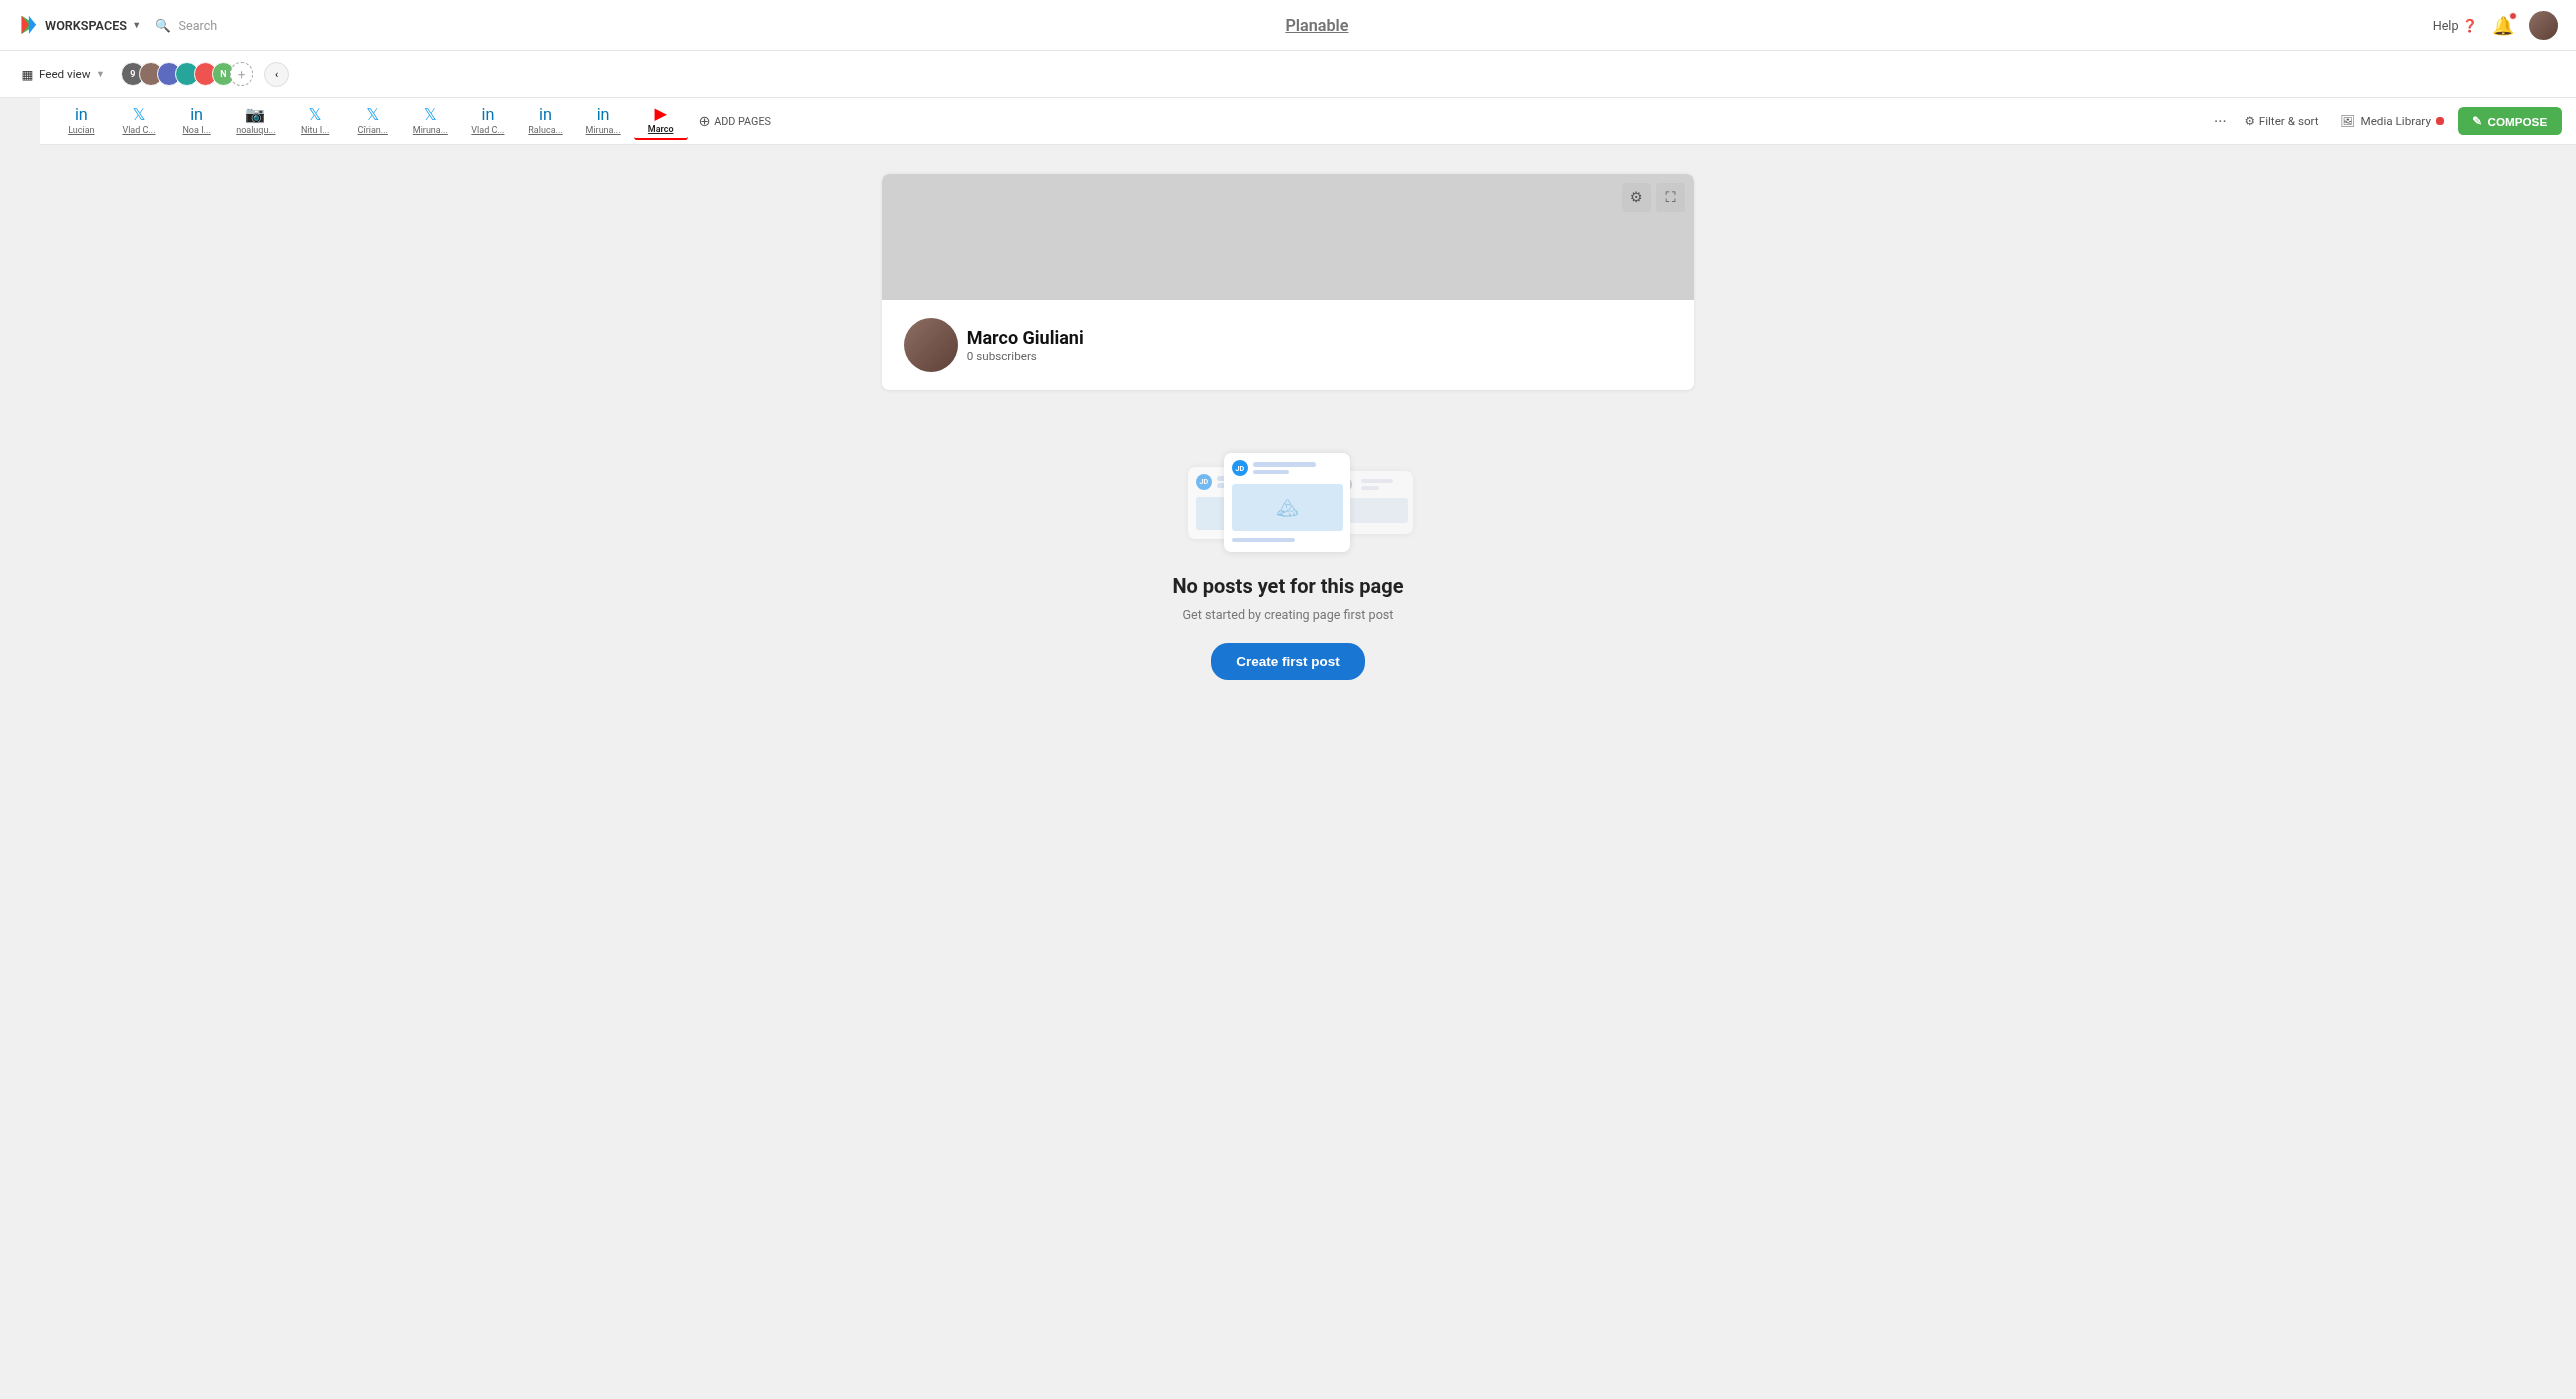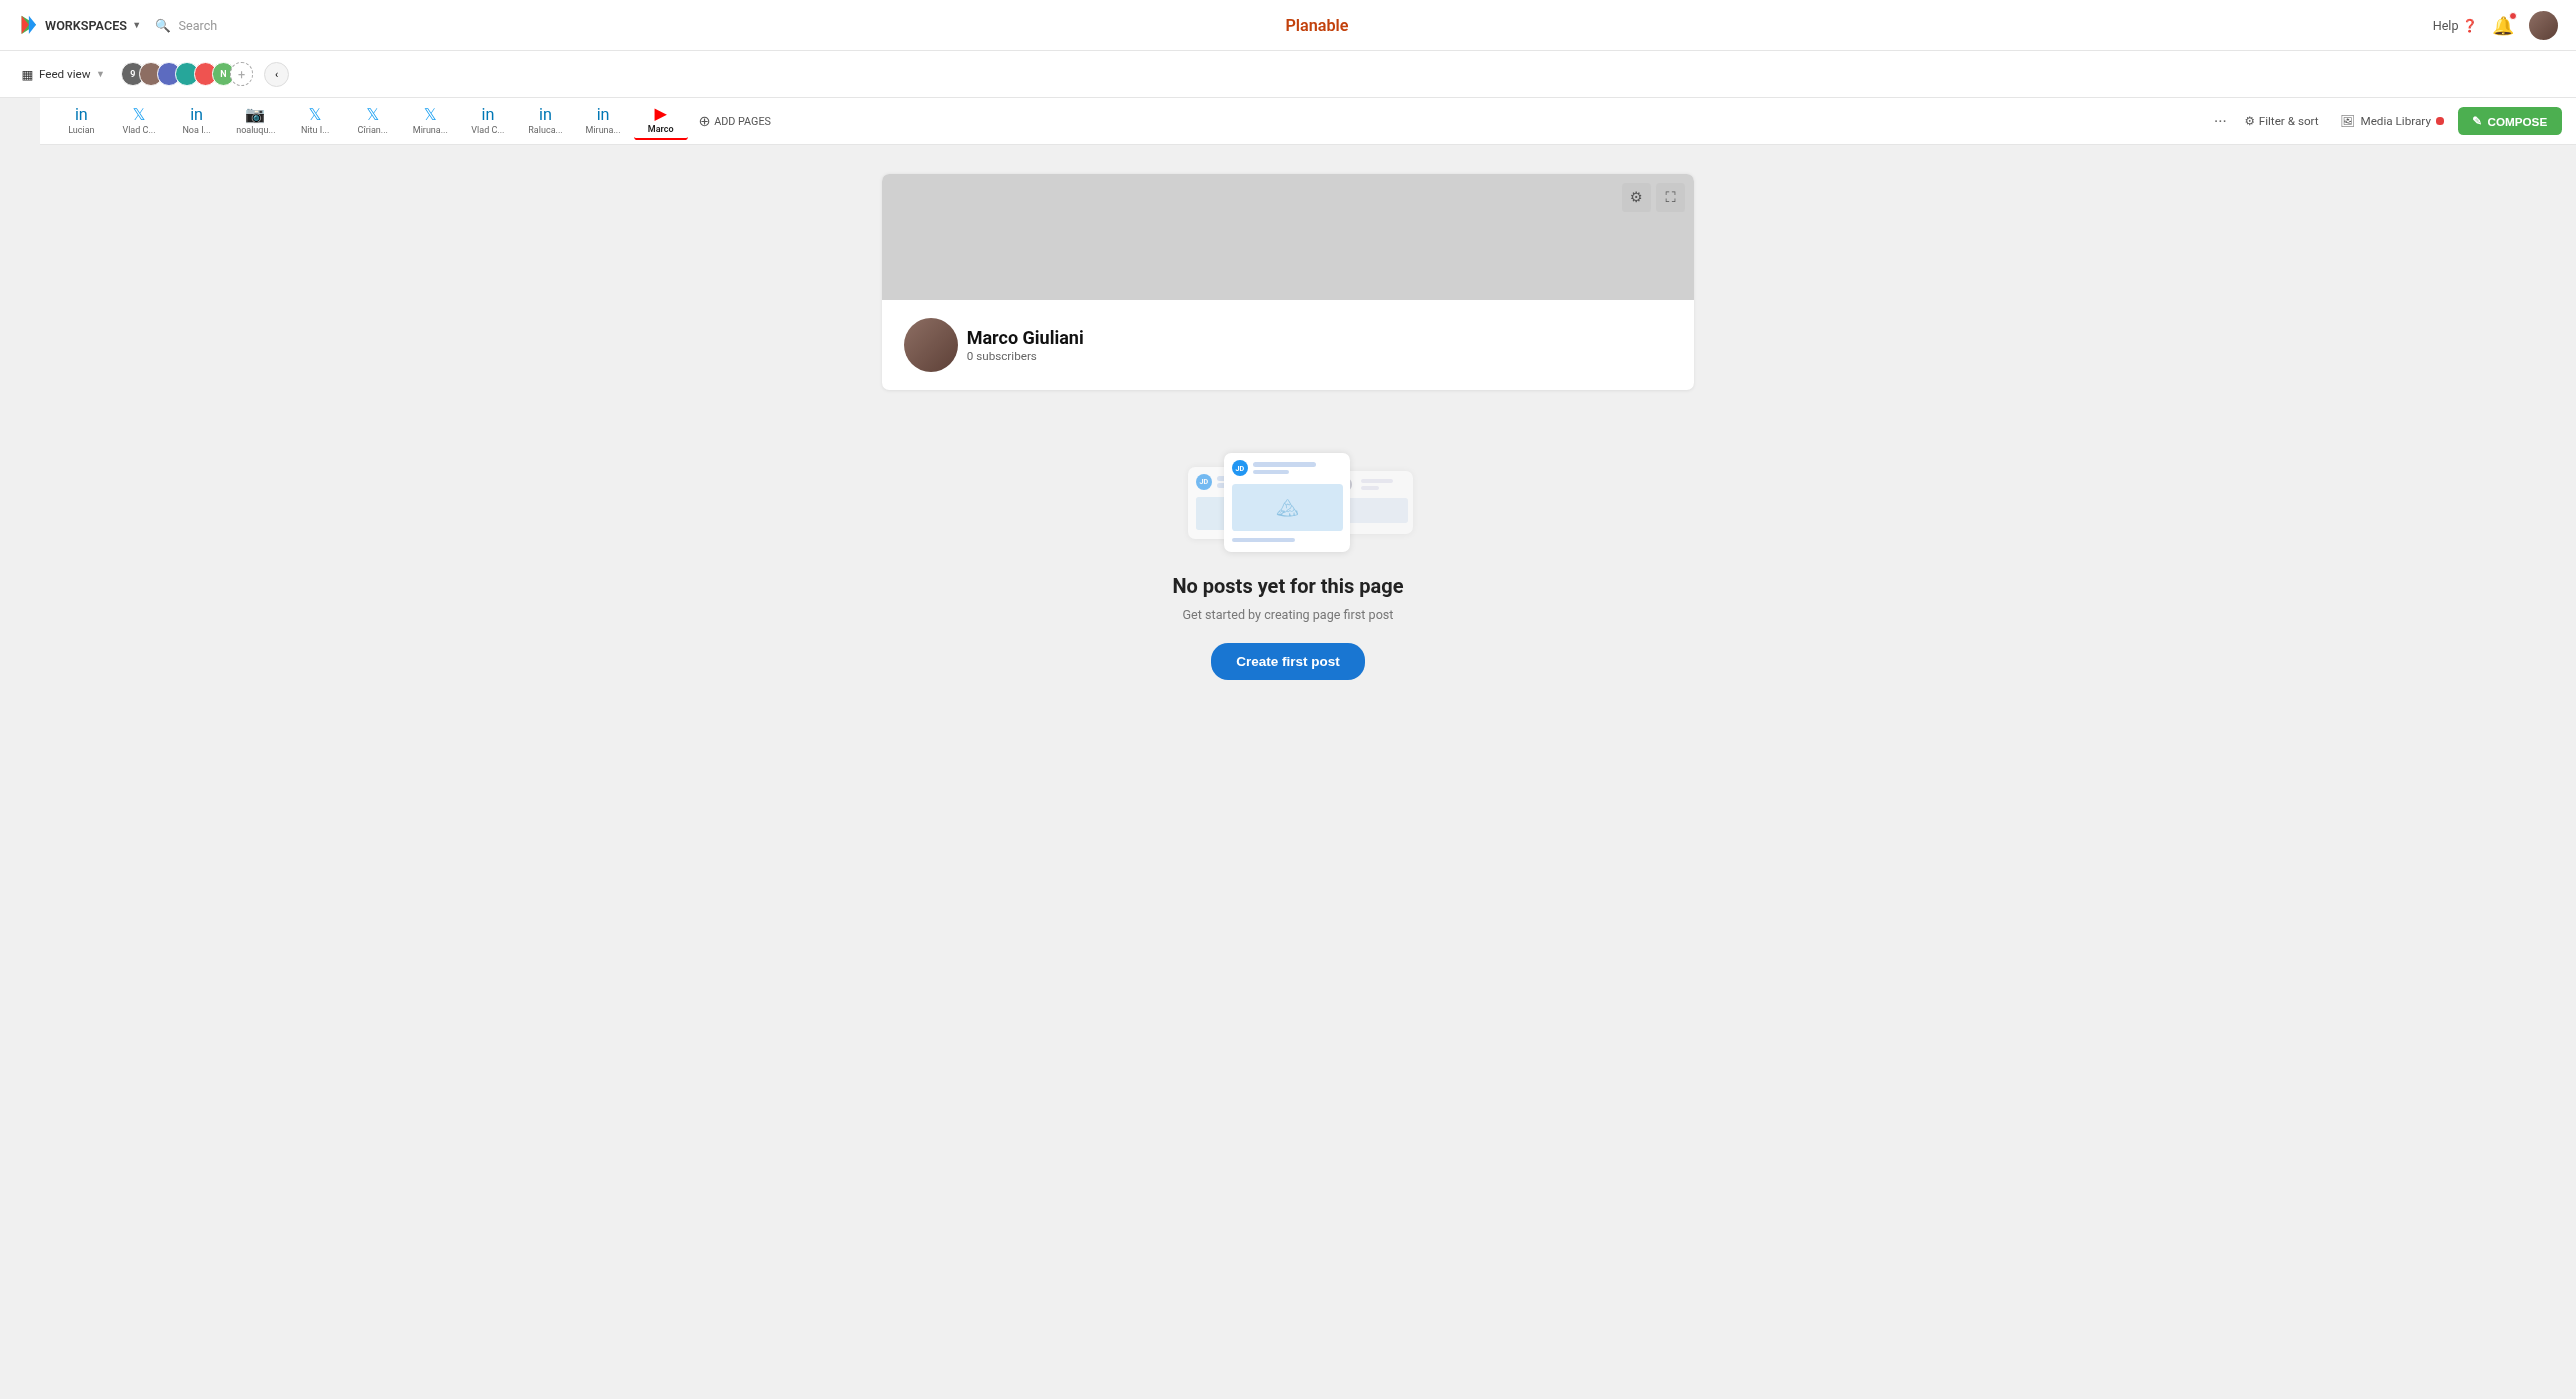--- a/index.html
+++ b/index.html
@@ -14,21 +14,21 @@
       height: 51px;
       padding: 0 18px;
       border-bottom: 0.9px solid #e5e5e5;
       position: relative;
       z-index: 10;
     }
     .nav-left { display: flex; align-items: center; gap: 14.4px; }
     .nav-logo { display: flex; align-items: center; gap: 5.4px; font-weight: 600; font-size: 12.6px; color: #333; }
     .logo-icon { width: 21.7px; height: 21.7px; }
     .search-bar { display: flex; align-items: center; gap: 7.2px; color: #999; font-size: 12.6px; cursor: pointer; }
-    .nav-center { font-size: 16.2px; font-weight: 600; color: #c2410c; }
+    .nav-center { font-size: 16.2px; font-weight: 600; color: #737373; text-decoration: underline; }
     .nav-right { display: flex; align-items: center; gap: 14.4px; margin-left: 16px; }
     .help-btn { display: flex; align-items: center; gap: 3.6px; font-size: 12.6px; color: #555; cursor: pointer; }
     .notif-btn { position: relative; cursor: pointer; }
     .notif-dot { position: absolute; top: -2.7px; right: -2.7px; width: 8.1px; height: 8.1px; background: #e53e3e; border-radius: 50%; border: 0.9px solid #fff; }
     .avatar { width: 29px; height: 29px; border-radius: 50%; background: #888; overflow: hidden; cursor: pointer; }
     .avatar-img { width: 100%; height: 100%; object-fit: cover; background: linear-gradient(135deg, #8d6e63, #5d4037); }
 
     
     .sub-nav {
       display: flex;
@@ -79,21 +79,21 @@
       overflow: hidden;
       margin-left: 40px;
     }
     .page-item {
       display: flex; flex-direction: column; align-items: center;
       padding: 3.6px 9px; cursor: pointer; min-width: 54px;
       border-radius: 3.6px; position: relative;
     }
     .page-item.active-yt { border-bottom: 1.8px solid #ff0000; }
     .page-icon { font-size: 16.2px; line-height: 1; }
-    .page-label { font-size: 9px; color: #666; margin-top: 1.8px; white-space: nowrap; }
+    .page-label { font-size: 9px; color: #666; margin-top: 1.8px; white-space: nowrap; text-decoration: underline; }
     .add-pages-btn {
       display: flex; align-items: center; gap: 3.6px;
       font-size: 10.8px; color: #555; cursor: pointer;
       padding: 3.6px 7.2px; white-space: nowrap;
     }
     .pages-actions {
       margin-left: auto; display: flex; align-items: center; gap: 7.2px;
     }
     .filter-btn {
       display: flex; align-items: center; gap: 3.6px;

